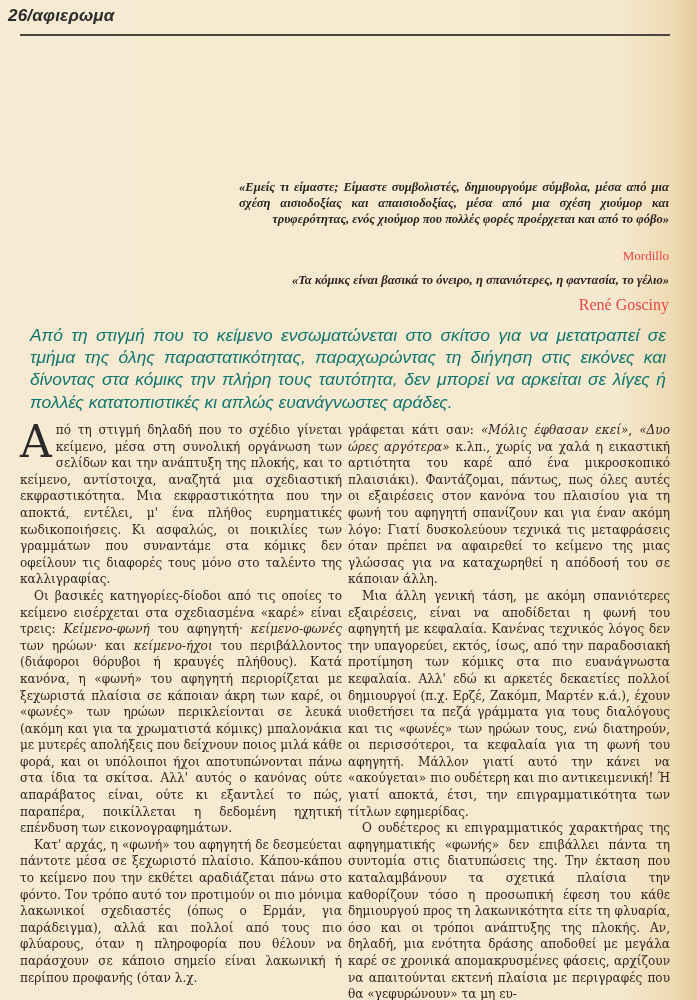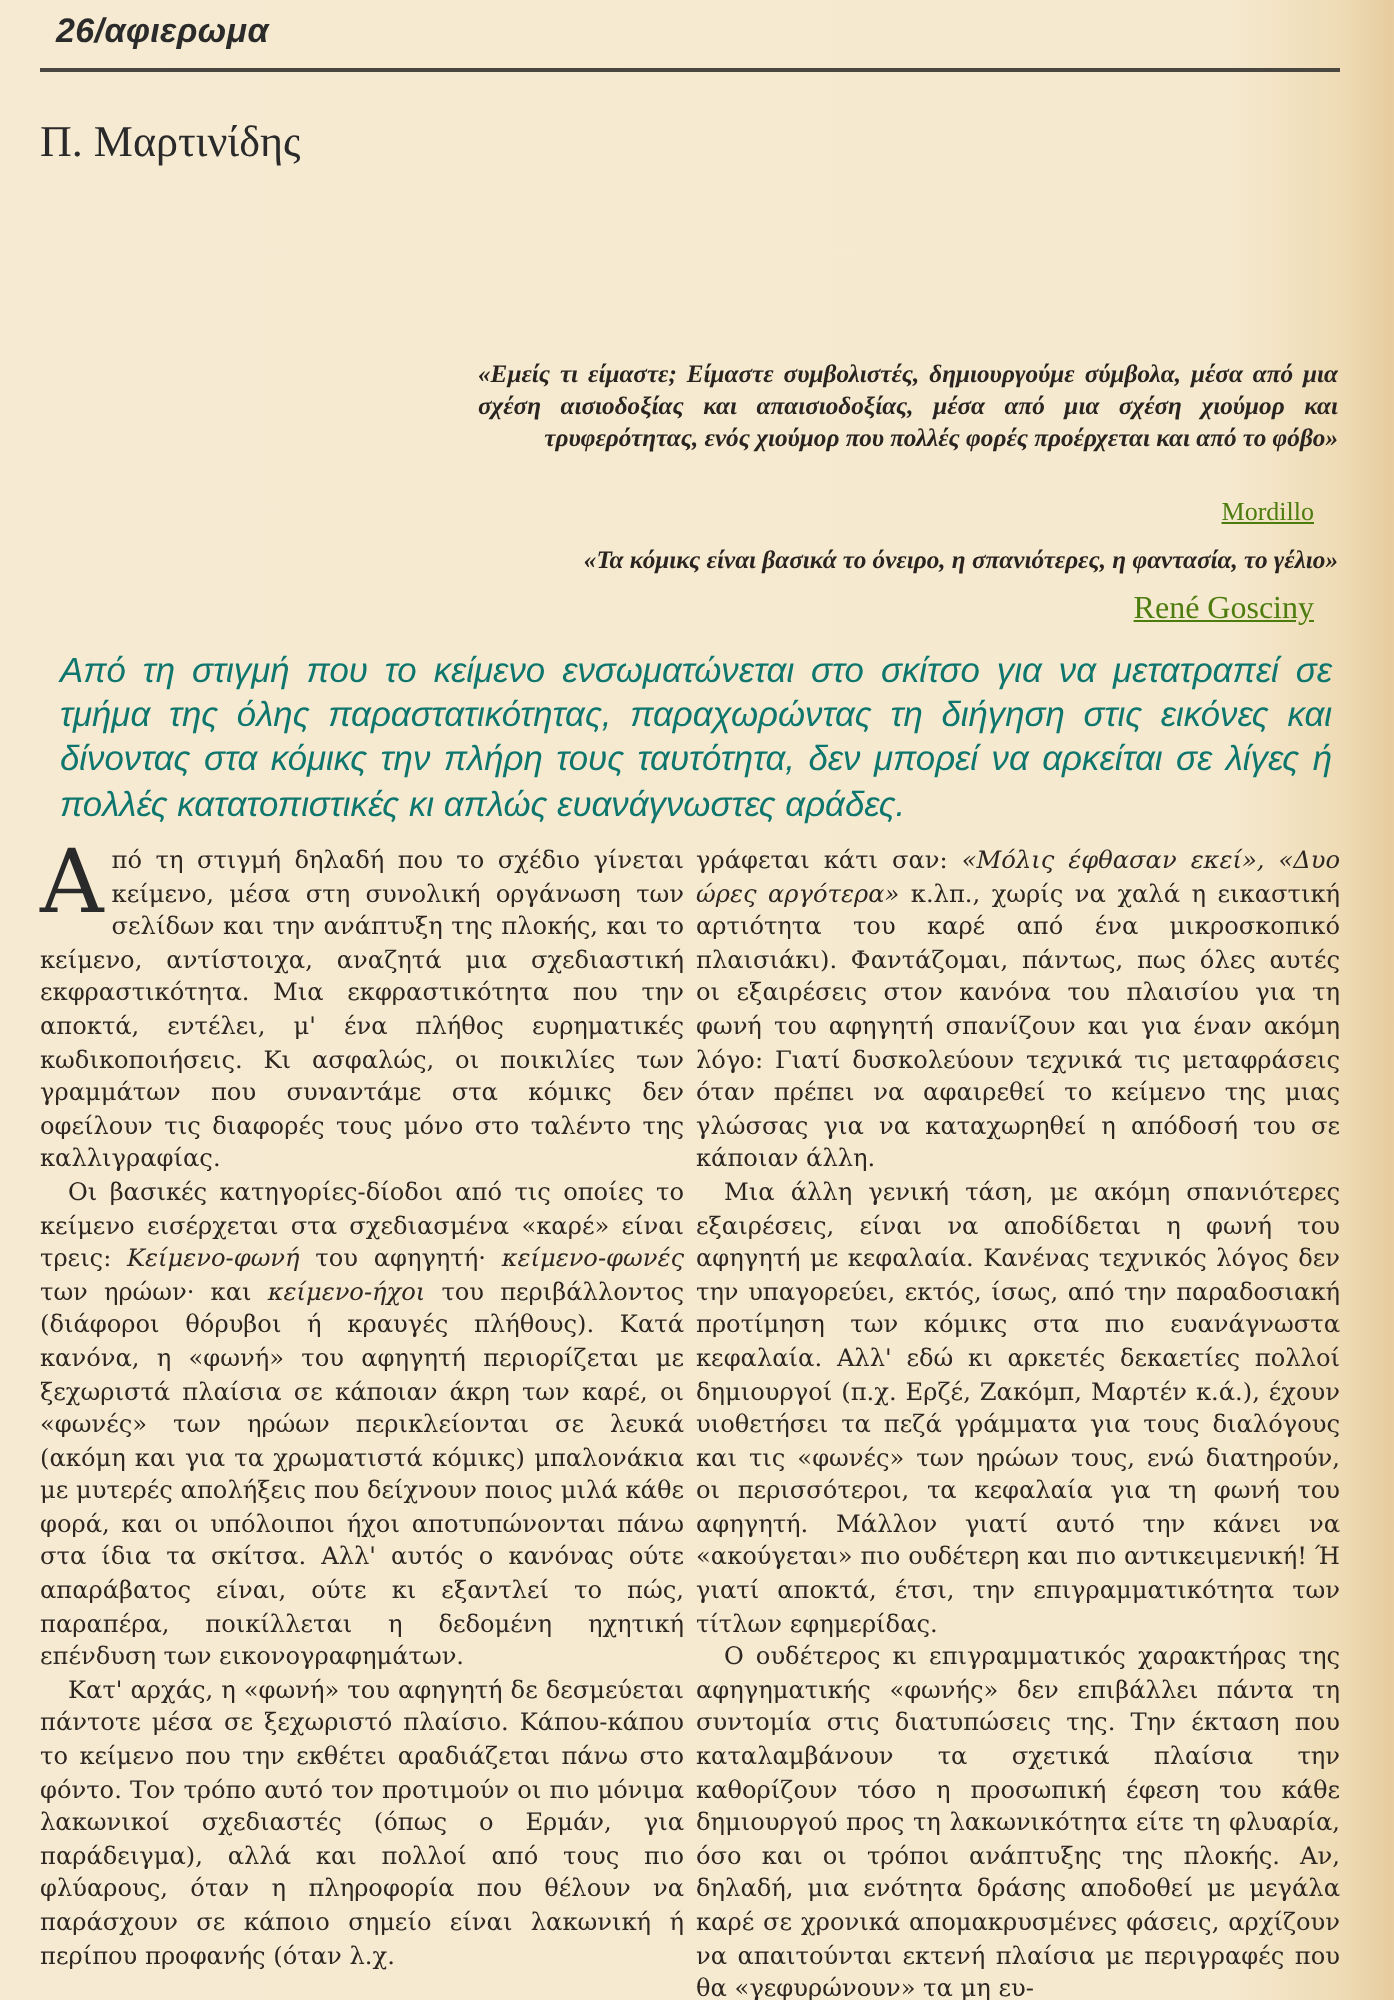--- a/index.html
+++ b/index.html
@@ -5,21 +5,21 @@
   html, body { margin: 0; padding: 0; }
   body {
     width: 697px; height: 1000px; overflow: hidden;
     background: linear-gradient(90deg, #f6ebd2 0%, #f5e9cf 88%, #efdcb6 96%, #e6cc9e 100%);
     color: #2a2420;
     position: relative;
     font-family: "DejaVu Serif", serif;
   }
   .page { position: absolute; left: 0; top: 0; width: 697px; height: 1000px; }
   .running-head {
-    position: absolute; left: 28px; top: 6px;
+    position: absolute; left: 8px; top: 6px;
     font-family: "Liberation Sans", sans-serif; font-style: italic; font-weight: bold;
     font-size: 17px; color: #2b2b2b; letter-spacing: 0.2px;
   }
   .head-rule {
     position: absolute; left: 20px; top: 34px; width: 650px; height: 0;
     border-top: 2px solid #4a4640;
   }
   .author {
     position: absolute; left: 20px; top: 58px;
     font-family: "Liberation Serif", serif; font-size: 22px; color: #2a2a2a;
@@ -32,22 +32,22 @@
   .title sup { font-size: 10px; vertical-align: 28px; color: #555; margin-left: 1px; }
   .epigraph {
     position: absolute; right: 28px; width: 430px;
     font-family: "Liberation Serif", serif; font-style: italic; font-weight: bold;
     font-size: 12.6px; line-height: 16px; text-align: justify; text-align-last: right;
     color: #2a2420;
   }
   .epi-1 { top: 179px; }
   .epi-2 { top: 272px; width: 444px; }
   .epi-author {
-    position: absolute; right: 40px;
-    font-family: "Liberation Serif", serif; font-size: 13px; color: #4d7c0f; text-decoration: underline;
+    position: absolute; right: 28px;
+    font-family: "Liberation Serif", serif; font-size: 13px; color: #ef4444;
   }
   .epi-author-1 { top: 248px; }
   .epi-author-2 { top: 296px; font-size: 16px; }
   .lead {
     position: absolute; left: 30px; top: 324px; width: 636px;
     font-family: "Liberation Sans", sans-serif; font-style: italic;
     font-size: 17.4px; line-height: 22.2px; text-align: justify; text-align-last: left;
     color: #0f766e;
   }
   .col {
@@ -66,21 +66,20 @@
   em { font-style: italic; }
 </style>
 </head>
 <body>
 
 <div class="page">
 
   <div class="running-head">26/αφιερωμα</div>
   <div class="head-rule"></div>
 
-  <div class="author">Π. Μαρτινίδης</div>
 
 
   <div class="epigraph epi-1">«Εμείς τι είμαστε; Είμαστε συμβολιστές, δημιουργούμε σύμβολα, μέσα από μια σχέση αισιοδοξίας και απαισιοδοξίας, μέσα από μια σχέση χιούμορ και τρυφερότητας, ενός χιούμορ που πολλές φορές προέρχεται και από το φόβο»</div>
   <div class="epi-author epi-author-1">Mordillo</div>
 
   <div class="epigraph epi-2">«Τα κόμικς είναι βασικά το όνειρο, η σπανιότερες, η φαντασία, το γέλιο»</div>
   <div class="epi-author epi-author-2">René Gosciny</div>
 
   <div class="lead">Από τη στιγμή που το κείμενο ενσωματώνεται στο σκίτσο για να μετατραπεί σε τμήμα της όλης παραστατικότητας, παραχωρώντας τη διήγηση στις εικόνες και δίνοντας στα κόμικς την πλήρη τους ταυτότητα, δεν μπορεί να αρκείται σε λίγες ή πολλές κατατοπιστικές κι απλώς ευανάγνωστες αράδες.</div>
 

